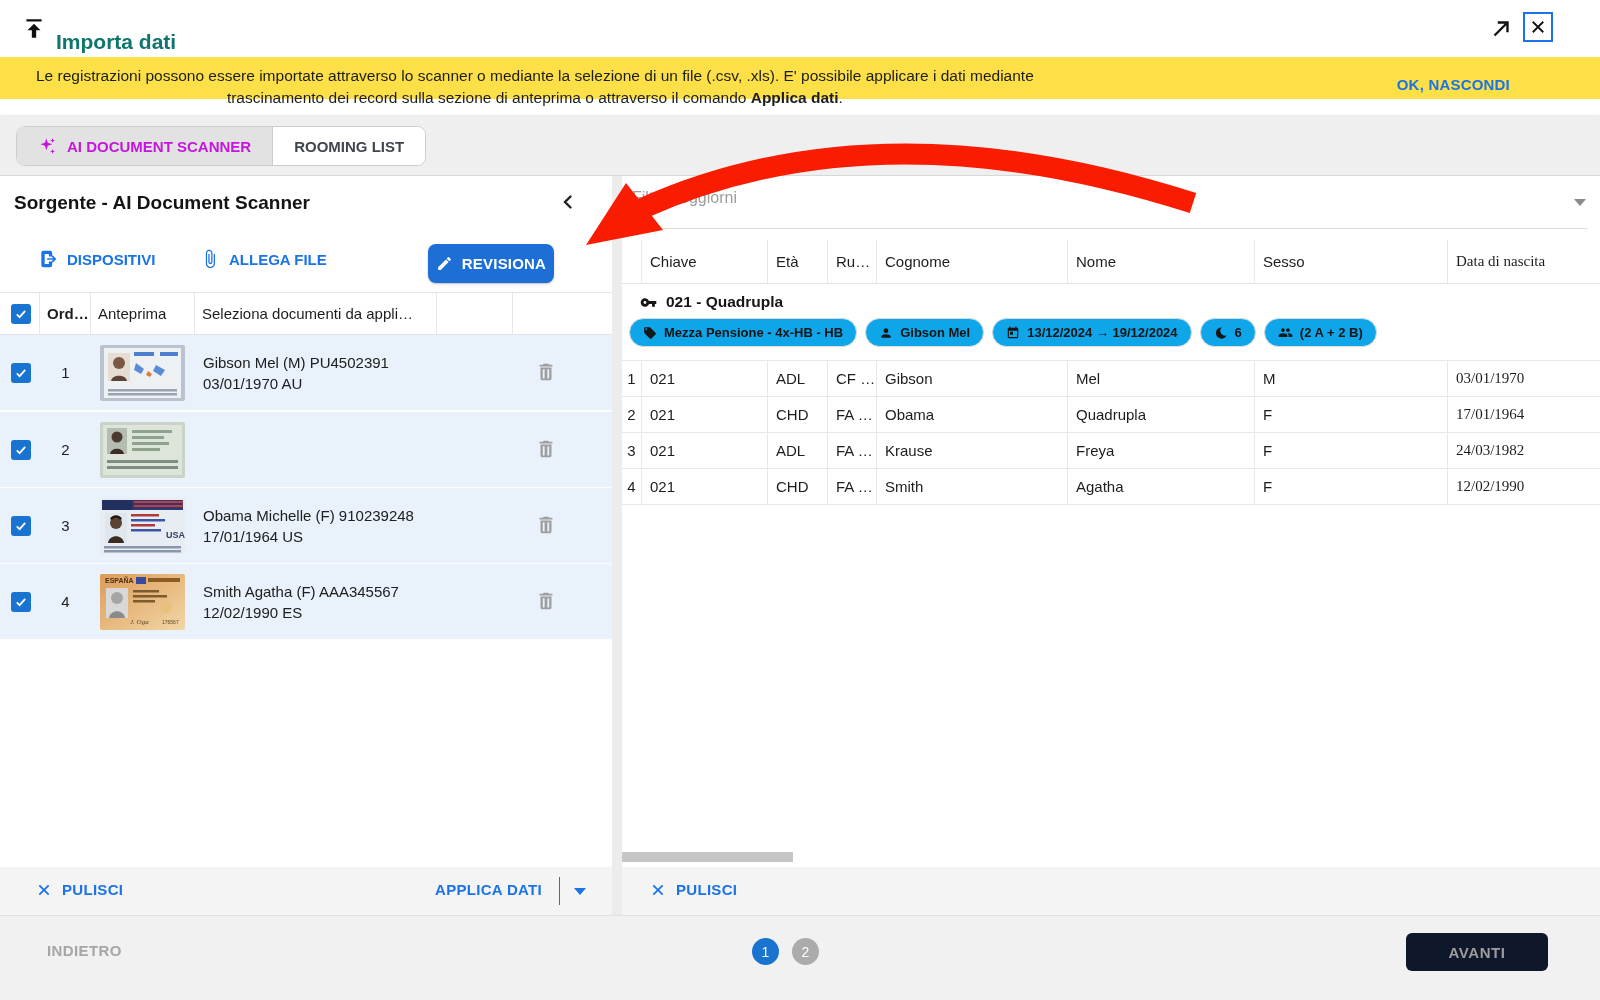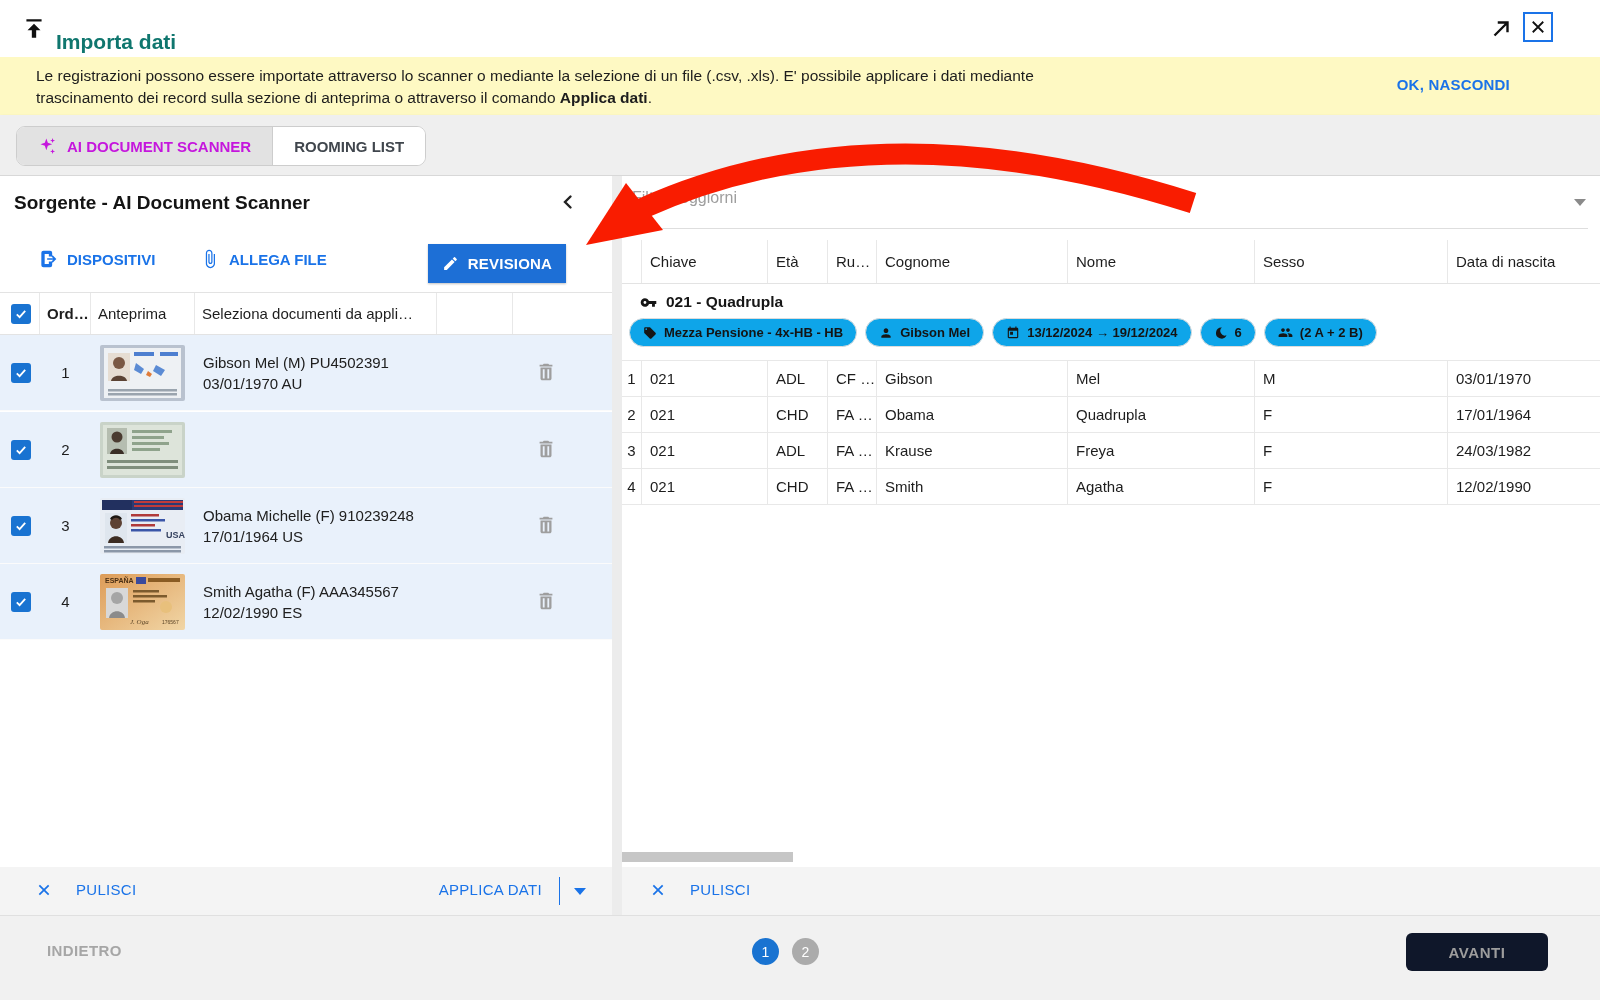--- a/index.html
+++ b/index.html
@@ -8,79 +8,79 @@
   .app { position:relative; width:1600px; height:1000px; background:#fff; overflow:hidden; }
 
   
   .titlebar { position:absolute; top:0; left:0; right:0; height:57px; background:#fff; }
   .up-icon { position:absolute; left:21px; top:15px; width:26px; height:26px; }
   .win-title { position:absolute; left:56px; top:16px; font-size:21px; font-weight:bold; color:#0f766e;margin-top:14px; }
   .expand-btn { position:absolute; right:86px; top:16px; width:26px; height:26px; cursor:pointer; }
   .close-btn { position:absolute; right:47px; top:12px; width:30px; height:30px; border:2px solid #1a73e8; background:#fff; display:flex; align-items:center; justify-content:center; cursor:pointer; }
 
   
-  .banner { position:absolute; top:57px; left:0; right:0; height:58px; background:#fef9c3; }
+  .banner { position:absolute; top:57px; left:0; right:0; height:42px; background:#fde047;text-align:center; }
   .banner-text { position:absolute; left:36px; top:8px; font-size:15.5px; line-height:22px; color:#1d1d1d; max-width:1300px; }
   .banner-dismiss { position:absolute; right:90px; top:19px; color:#1a73e8; font-weight:bold; font-size:15px; cursor:pointer; letter-spacing:.2px; }
 
   
   .tabstrip { position:absolute; top:115px; left:0; right:0; height:61px; background:#efefef; border-bottom:1px solid #d8d8d8; box-shadow:0 1px 3px rgba(0,0,0,.07); }
   .tabgroup { position:absolute; left:16px; top:11px; height:40px; display:flex; border:1px solid #cdcdcd; border-radius:9px; overflow:hidden; background:#fff; }
   .tab { display:flex; align-items:center; gap:9px; padding:0 21px; font-size:15px; font-weight:bold; color:#40464d; background:#fff; cursor:pointer; white-space:nowrap; }
   .tab.active { background:#e2e2e2; color:#c516dd; border-right:1px solid #cdcdcd; }
 
   
   .left-panel  { position:absolute; left:0;   top:176px; width:612px; height:739px; background:#fff; }
   .panel-divider { position:absolute; left:612px; top:176px; width:10px; height:739px; background:#ececec; }
   .right-panel { position:absolute; left:622px; top:176px; width:978px; height:739px; background:#fff; }
 
   
   .src-title { position:absolute; left:14px; top:16px; font-size:19px; font-weight:bold; color:#141414; }
   .collapse-btn { position:absolute; left:556px; top:14px; width:24px; height:24px; cursor:pointer; }
   .lnk { position:absolute; display:flex; align-items:center; gap:9px; color:#1a73e8; font-weight:bold; font-size:15px; cursor:pointer; background:none; border:none; }
   .lnk-devices { left:38px; top:73px; }
   .lnk-attach  { left:200px; top:73px; }
-  .review-btn { position:absolute; left:428px; top:68px; width:138px; height:39px; background:#1d6fd6; color:#fff; border:none; border-radius:0; font-size:15px; font-weight:bold; display:flex; align-items:center; justify-content:center; gap:9px; cursor:pointer; box-shadow:0 1px 2px rgba(0,0,0,.25); letter-spacing:.2px; }
+  .review-btn { position:absolute; left:428px; top:68px; width:126px; height:39px; background:#1d6fd6; color:#fff; border:none; border-radius:8px; font-size:15px; font-weight:bold; display:flex; align-items:center; justify-content:center; gap:9px; cursor:pointer; box-shadow:0 1px 2px rgba(0,0,0,.25); letter-spacing:.2px; }
 
   .src-thead { position:absolute; top:116px; left:0; width:612px; height:43px; border-top:1px solid #e3e3e3; border-bottom:1px solid #e3e3e3; display:flex; font-size:15px; color:#1d1d1d; background:#fff; }
   .src-th { display:flex; align-items:center; padding-left:7px; border-right:1px solid #e8e8e8; overflow:hidden; white-space:nowrap; }
   .src-th.c0 { width:40px; padding-left:11px; }
   .src-th.c1 { width:51px;font-weight:bold; } .src-th.c2 { width:104px; } .src-th.c3 { width:242px; }
   .src-th.c4 { width:76px; } .src-th.c5 { width:99px; border-right:none; }
 
   .doc-row { position:absolute; left:0; width:612px; height:76px; background:#e9f1fb; border-bottom:1px solid #fbfbfb; cursor:pointer; }
   .doc-row .cb   { position:absolute; left:11px; top:28px; }
   .doc-row .num  { position:absolute; left:40px; top:29px; width:51px; text-align:center; font-size:15px; color:#1d1d1d; }
   .doc-row .thumb{ position:absolute; left:100px; top:10px; width:85px; height:56px; border-radius:2px; overflow:hidden; }
   .doc-row .desc { position:absolute; left:203px; top:17px; font-size:15px; color:#202020; line-height:21px; }
   .trash-btn { position:absolute; left:534px; top:26px; width:24px; height:24px; background:none; border:none; cursor:pointer; }
 
   .checkbox { width:20px; height:20px; border-radius:3px; background:#1973d1; display:flex; align-items:center; justify-content:center; cursor:pointer; }
 
   .panel-foot { position:absolute; bottom:0; left:0; right:0; height:48px; background:#f4f4f4; }
-  .foot-lnk { position:absolute; display:flex; align-items:center; gap:24px; color:#1a73e8; font-weight:normal; font-size:15px; cursor:pointer; background:none; border:none; letter-spacing:.3px; }
+  .foot-lnk { position:absolute; display:flex; align-items:center; gap:10px; color:#1a73e8; font-weight:bold; font-size:15px; cursor:pointer; background:none; border:none; letter-spacing:.3px; }
   .pulisci-l { left:36px; top:14px; }
   .applica   { right:70px; top:14px; }
   .apply-divider { position:absolute; right:52px; top:10px; width:1px; height:28px; background:#1a73e8; }
   .apply-caret { position:absolute; right:26px; top:21px; width:0; height:0; border-left:6px solid transparent; border-right:6px solid transparent; border-top:7px solid #1a73e8; cursor:pointer; }
 
   
   .filter-row { position:absolute; top:0; left:10px; width:956px; height:53px; border-bottom:1px solid #dedede; }
   .filter-input { position:absolute; left:0; top:13px; width:920px; font-size:16px; border:none; outline:none; background:transparent; color:#333; }
   .filter-input::placeholder { color:#9e9e9e; }
   .filter-caret { position:absolute; right:2px; top:23px; width:0; height:0; border-left:6px solid transparent; border-right:6px solid transparent; border-top:7px solid #8a8a8a; cursor:pointer; }
 
   .tgt-thead { position:absolute; top:64px; left:0; width:978px; height:44px; border-bottom:1px solid #e3e3e3; display:flex; font-size:15px; color:#1d1d1d; }
   .tgt-rows  { position:absolute; top:184px; left:0; width:978px; border-top:1px solid #e8e8e8; }
   .tgt-row   { height:36px; display:flex; border-bottom:1px solid #e8e8e8; font-size:15px; color:#1d1d1d; cursor:pointer; background:#fff; }
   .tc { display:flex; align-items:center; padding-left:8px; border-right:1px solid #e8e8e8; overflow:hidden; white-space:nowrap; }
   .tc.c0 { width:20px; padding-left:0; justify-content:center; }
   .tc.c1 { width:126px; } .tc.c2 { width:60px; } .tc.c3 { width:49px; }
   .tc.c4 { width:191px; } .tc.c5 { width:187px; } .tc.c6 { width:193px; }
-  .tc.c7 { width:152px; border-right:none; }
+  .tc.c7 { width:152px; border-right:none;font-family:Liberation Serif, serif; }
 
   .group-row { position:absolute; top:110px; left:0; height:32px; display:flex; align-items:center; gap:9px; padding-left:18px; }
   .group-label { font-size:15.5px; font-weight:bold; color:#161616; }
   .chips-row { position:absolute; top:142px; left:7px; display:flex; gap:8px; }
   .chip { height:29px; border:1px solid #dcdcdc; border-radius:15px; background:#0ea5e9; display:inline-flex; align-items:center; gap:7px; padding:0 13px; font-size:13px; font-weight:bold; color:#141414; white-space:nowrap; cursor:default; }
 
   .hscroll { position:absolute; top:676px; left:0; width:171px; height:10px; background:#c6c6c6; cursor:pointer; }
   .pulisci-r { left:28px; top:14px; }
 
   

